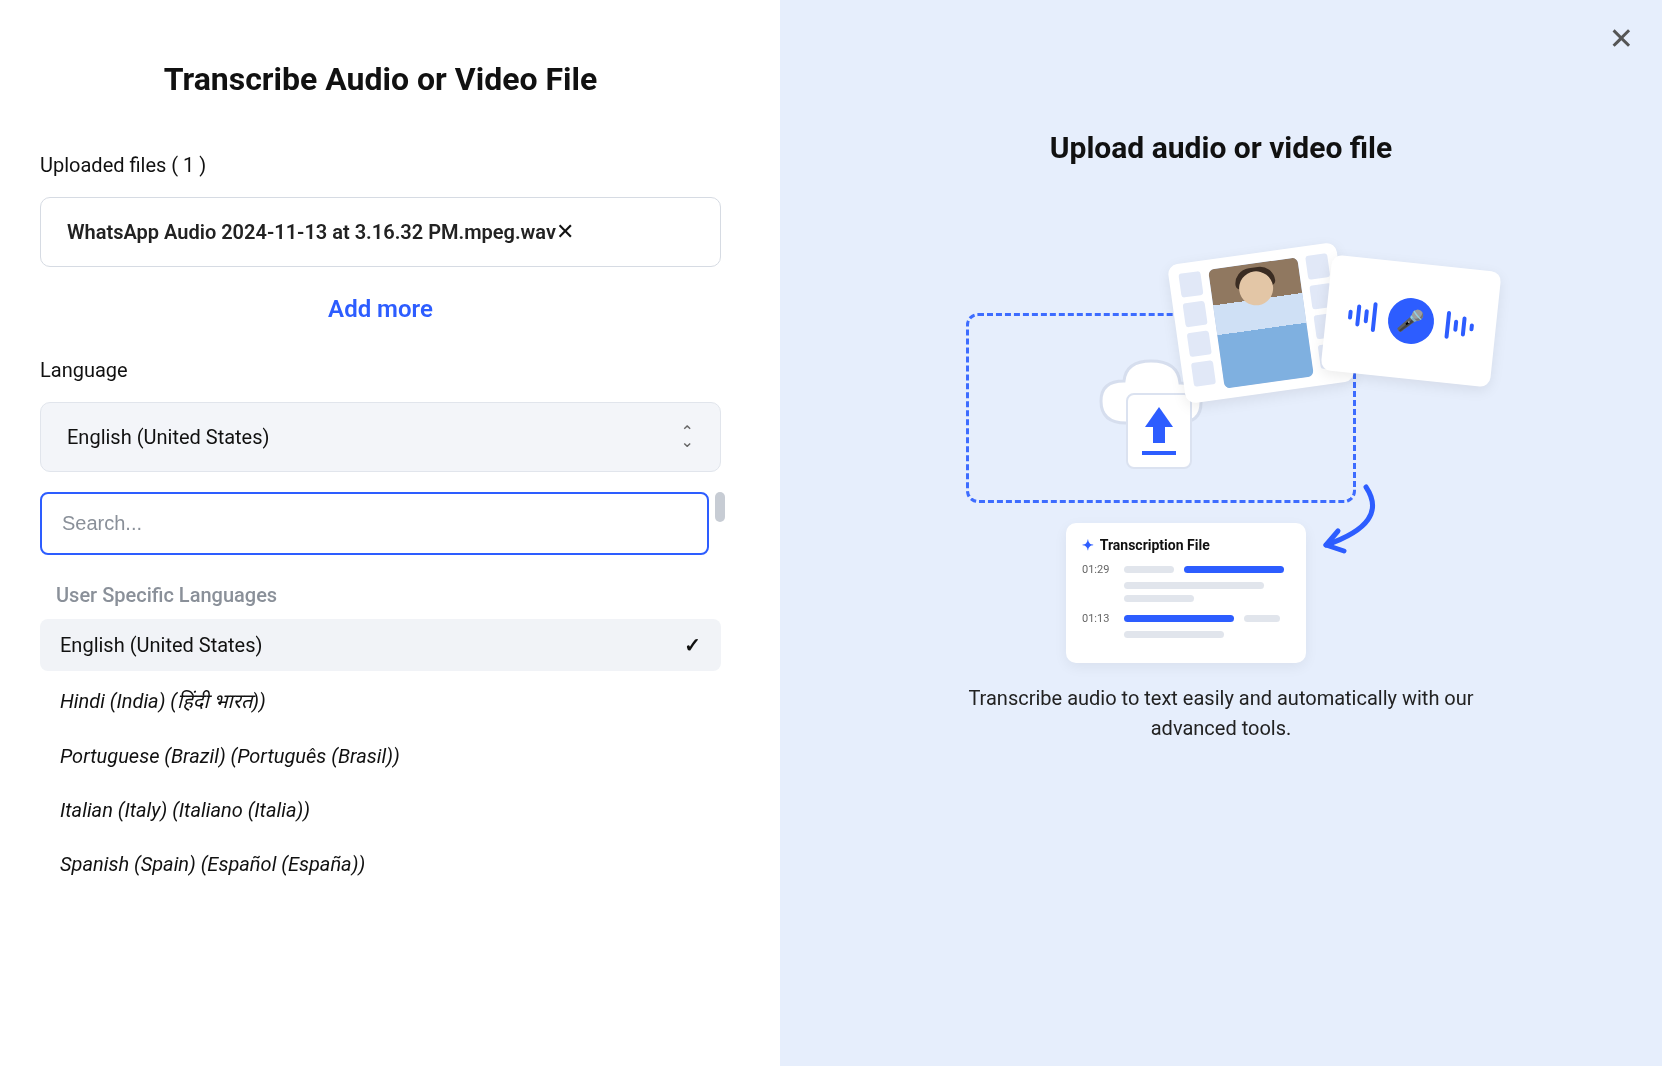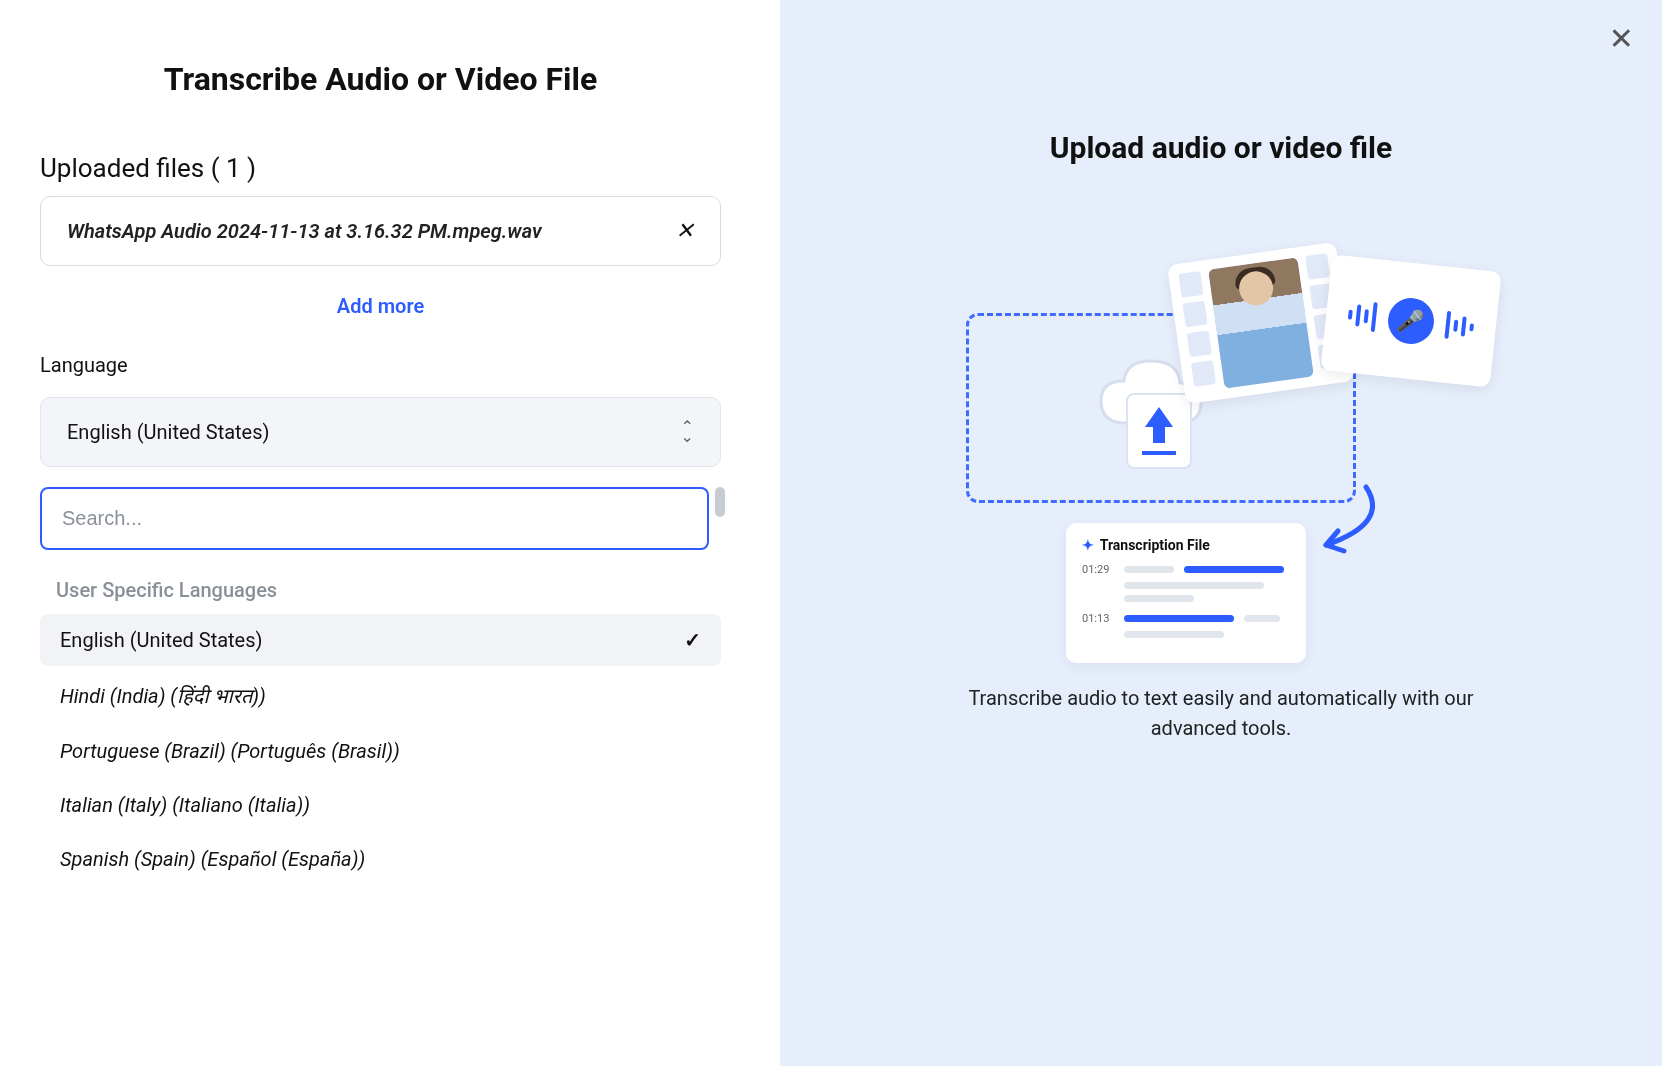--- a/index.html
+++ b/index.html
@@ -28,49 +28,47 @@
     align-items: center;
     padding-top: 130px;
   }
   .page-title {
     font-size: 32px;
     font-weight: 700;
     text-align: center;
     margin-bottom: 55px;
   }
   .uploaded-label {
-    font-size: 26px;
-    margin-bottom: 13px;
+    font-size: 20px;
+    margin-bottom: 20px;
   }
   .file-chip {
     border: 1px solid #d6dbe3;
     border-radius: 10px;
     padding: 22px 26px;
     display: flex;
     align-items: center;
-    justify-content: space-between;
     margin-bottom: 28px;
-    font-style: italic;
   }
   .file-chip .filename {
     font-size: 20px;
     font-weight: 600;
     color: #222;
     white-space: nowrap;
     overflow: hidden;
     text-overflow: ellipsis;
   }
   .file-remove {
     cursor: pointer;
     font-size: 22px;
     line-height: 1;
   }
   .add-more {
     color: #2d5dff;
-    font-size: 20px;
+    font-size: 24px;
     font-weight: 600;
     text-align: center;
     cursor: pointer;
     margin-bottom: 35px;
   }
   .lang-label {
     font-size: 20px;
     margin-bottom: 20px;
   }
   .lang-select {

